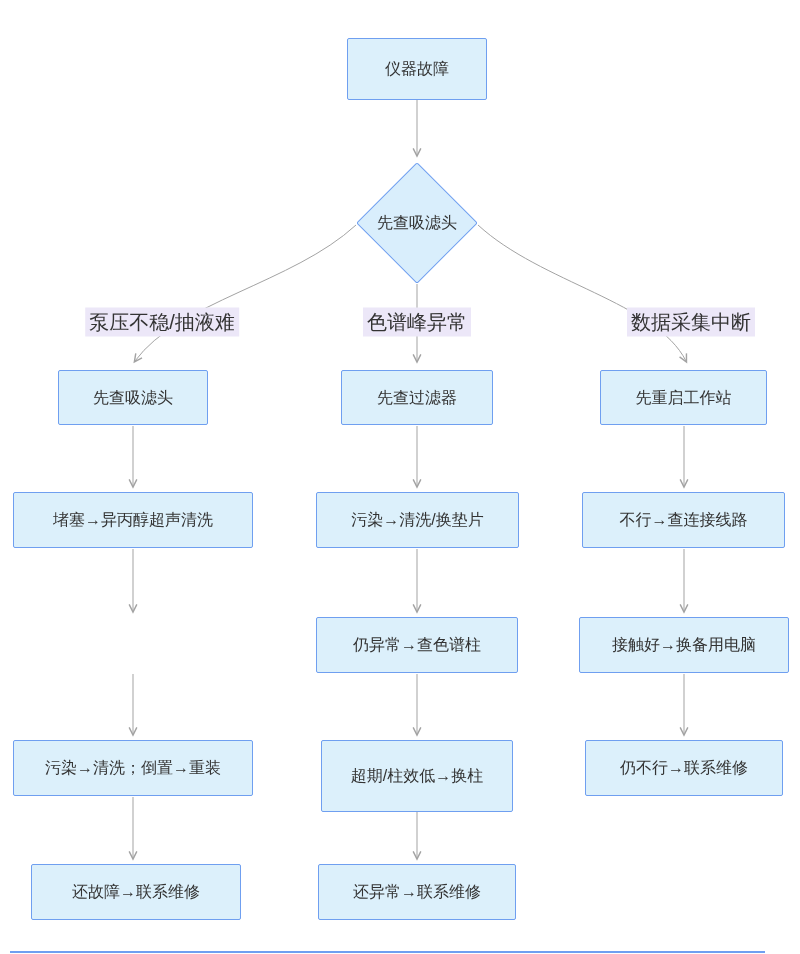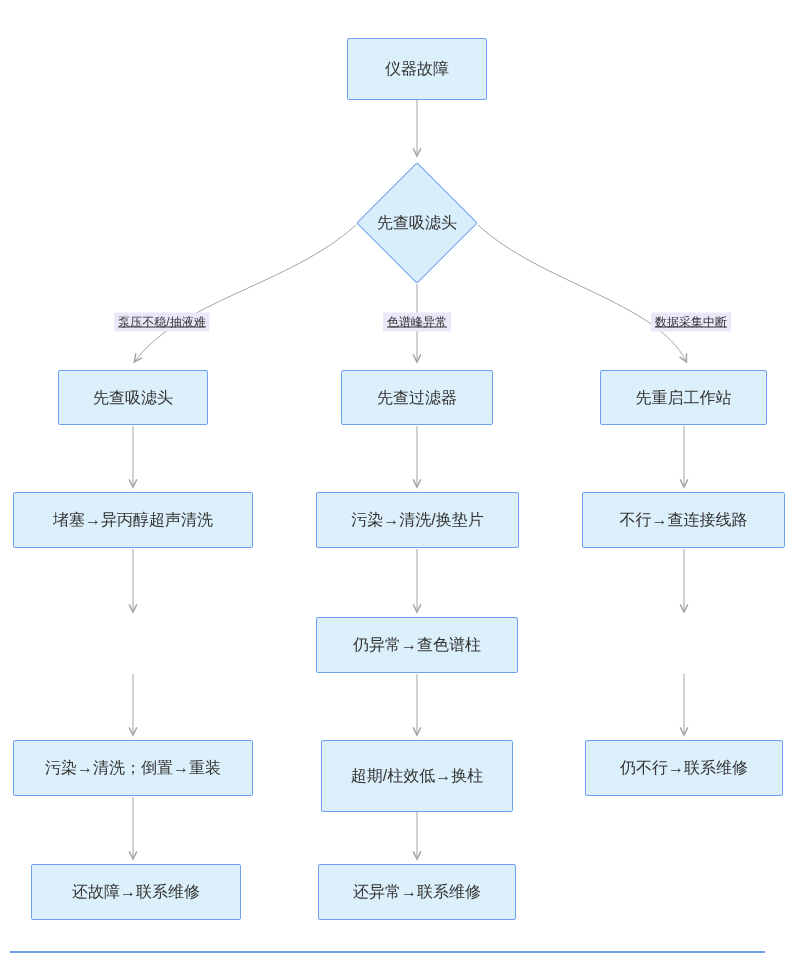--- a/index.html
+++ b/index.html
@@ -54,24 +54,23 @@
     transform: translate(-50%, -50%);
     color: var(--text);
     font-size: 16px;
     white-space: nowrap;
   }
   .edge-label {
     position: absolute;
     transform: translate(-50%, -50%);
     background: var(--edge-label-bg);
     color: var(--text);
-    font-size: 12px;
+    font-size: 20px;
     padding: 1px 4px;
     white-space: nowrap;
-    text-decoration: underline;
   }
   .clip-strip {
     position: absolute;
     left: 10px; top: 951px;
     width: 755px; height: 2px;
     background: var(--node-border);
   }
 </style>
 </head>
 <body>
@@ -123,17 +122,18 @@
   <div class="node" style="left:31px;top:864px;width:210px;height:56px">还故障→联系维修</div>
 
   <div class="node" style="left:341px;top:370px;width:152px;height:55px">先查过滤器</div>
   <div class="node" style="left:316px;top:617px;width:202px;height:56px">仍异常→查色谱柱</div>
   <div class="node" style="left:316px;top:492px;width:203px;height:56px">污染→清洗/换垫片</div>
   <div class="node" style="left:321px;top:740px;width:192px;height:72px">超期/柱效低→换柱</div>
   <div class="node" style="left:318px;top:864px;width:198px;height:56px">还异常→联系维修</div>
 
   <div class="node" style="left:600px;top:370px;width:167px;height:55px">先重启工作站</div>
   <div class="node" style="left:582px;top:492px;width:203px;height:56px">不行→查连接线路</div>
+  <div class="node" style="left:579px;top:617px;width:210px;height:56px">接触好→换备用电脑</div>
   <div class="node" style="left:585px;top:740px;width:198px;height:56px">仍不行→联系维修</div>
 
   <div class="clip-strip"></div>
 
 </div>
 
 </body></html>

